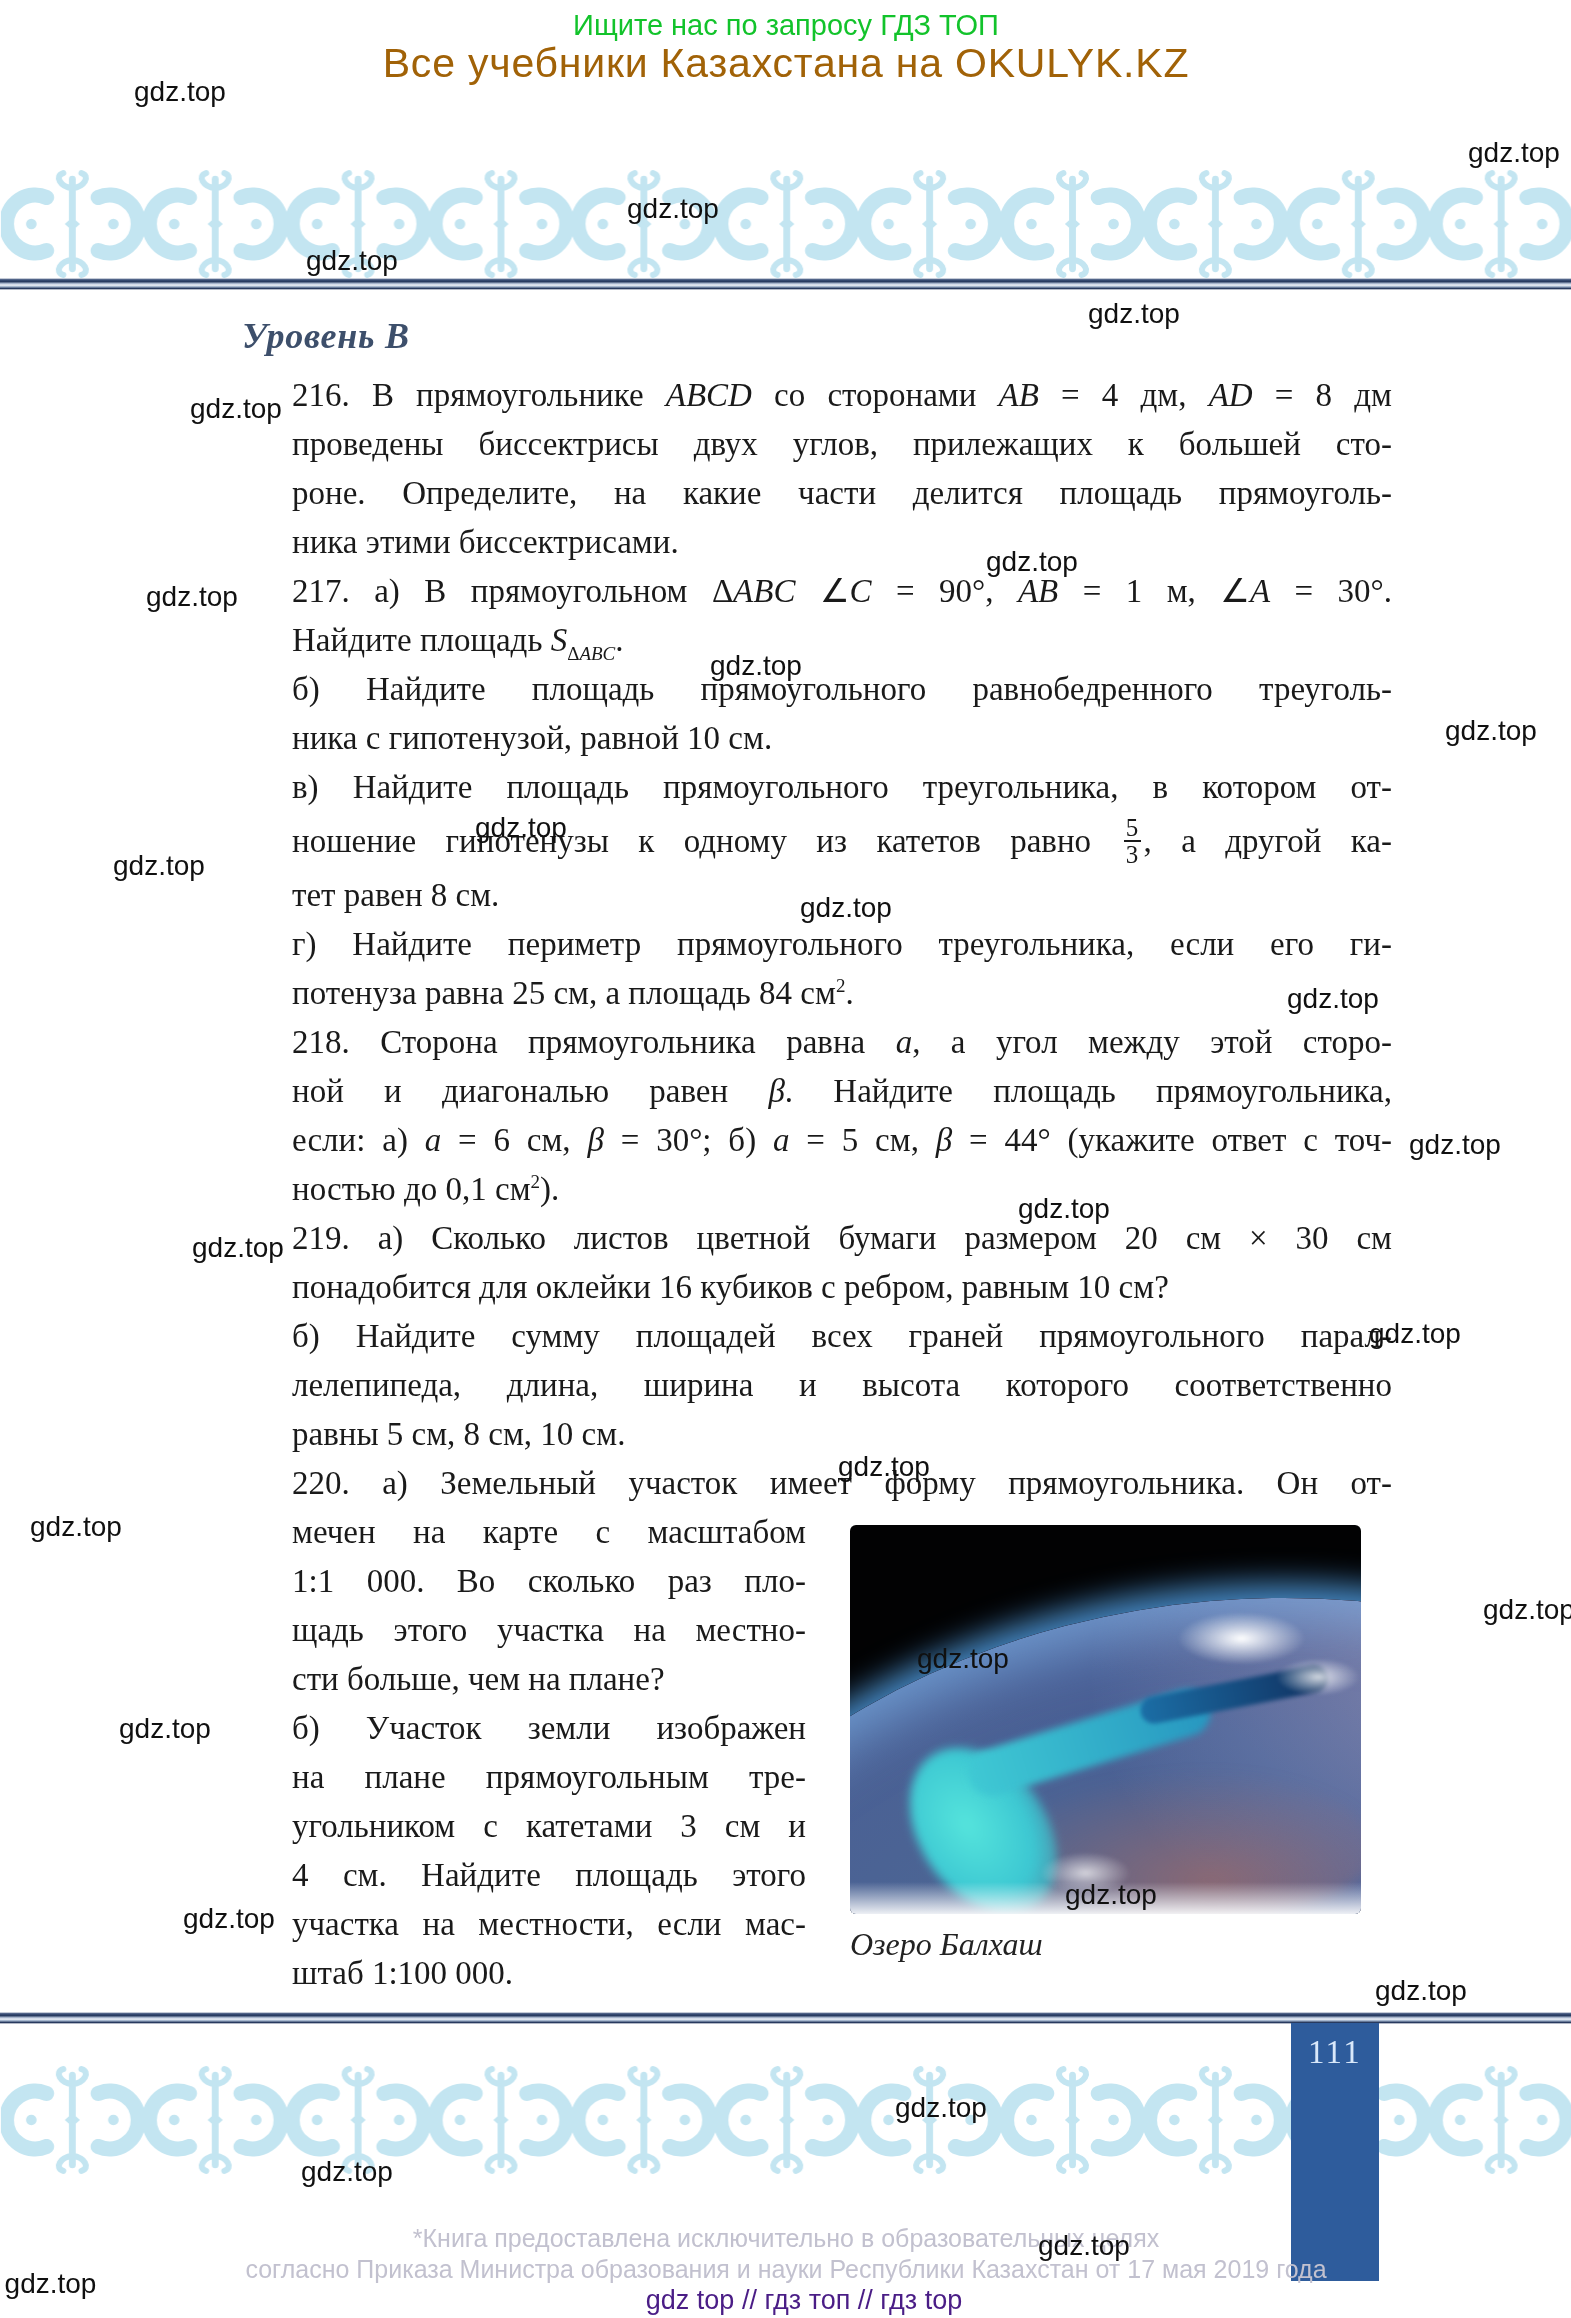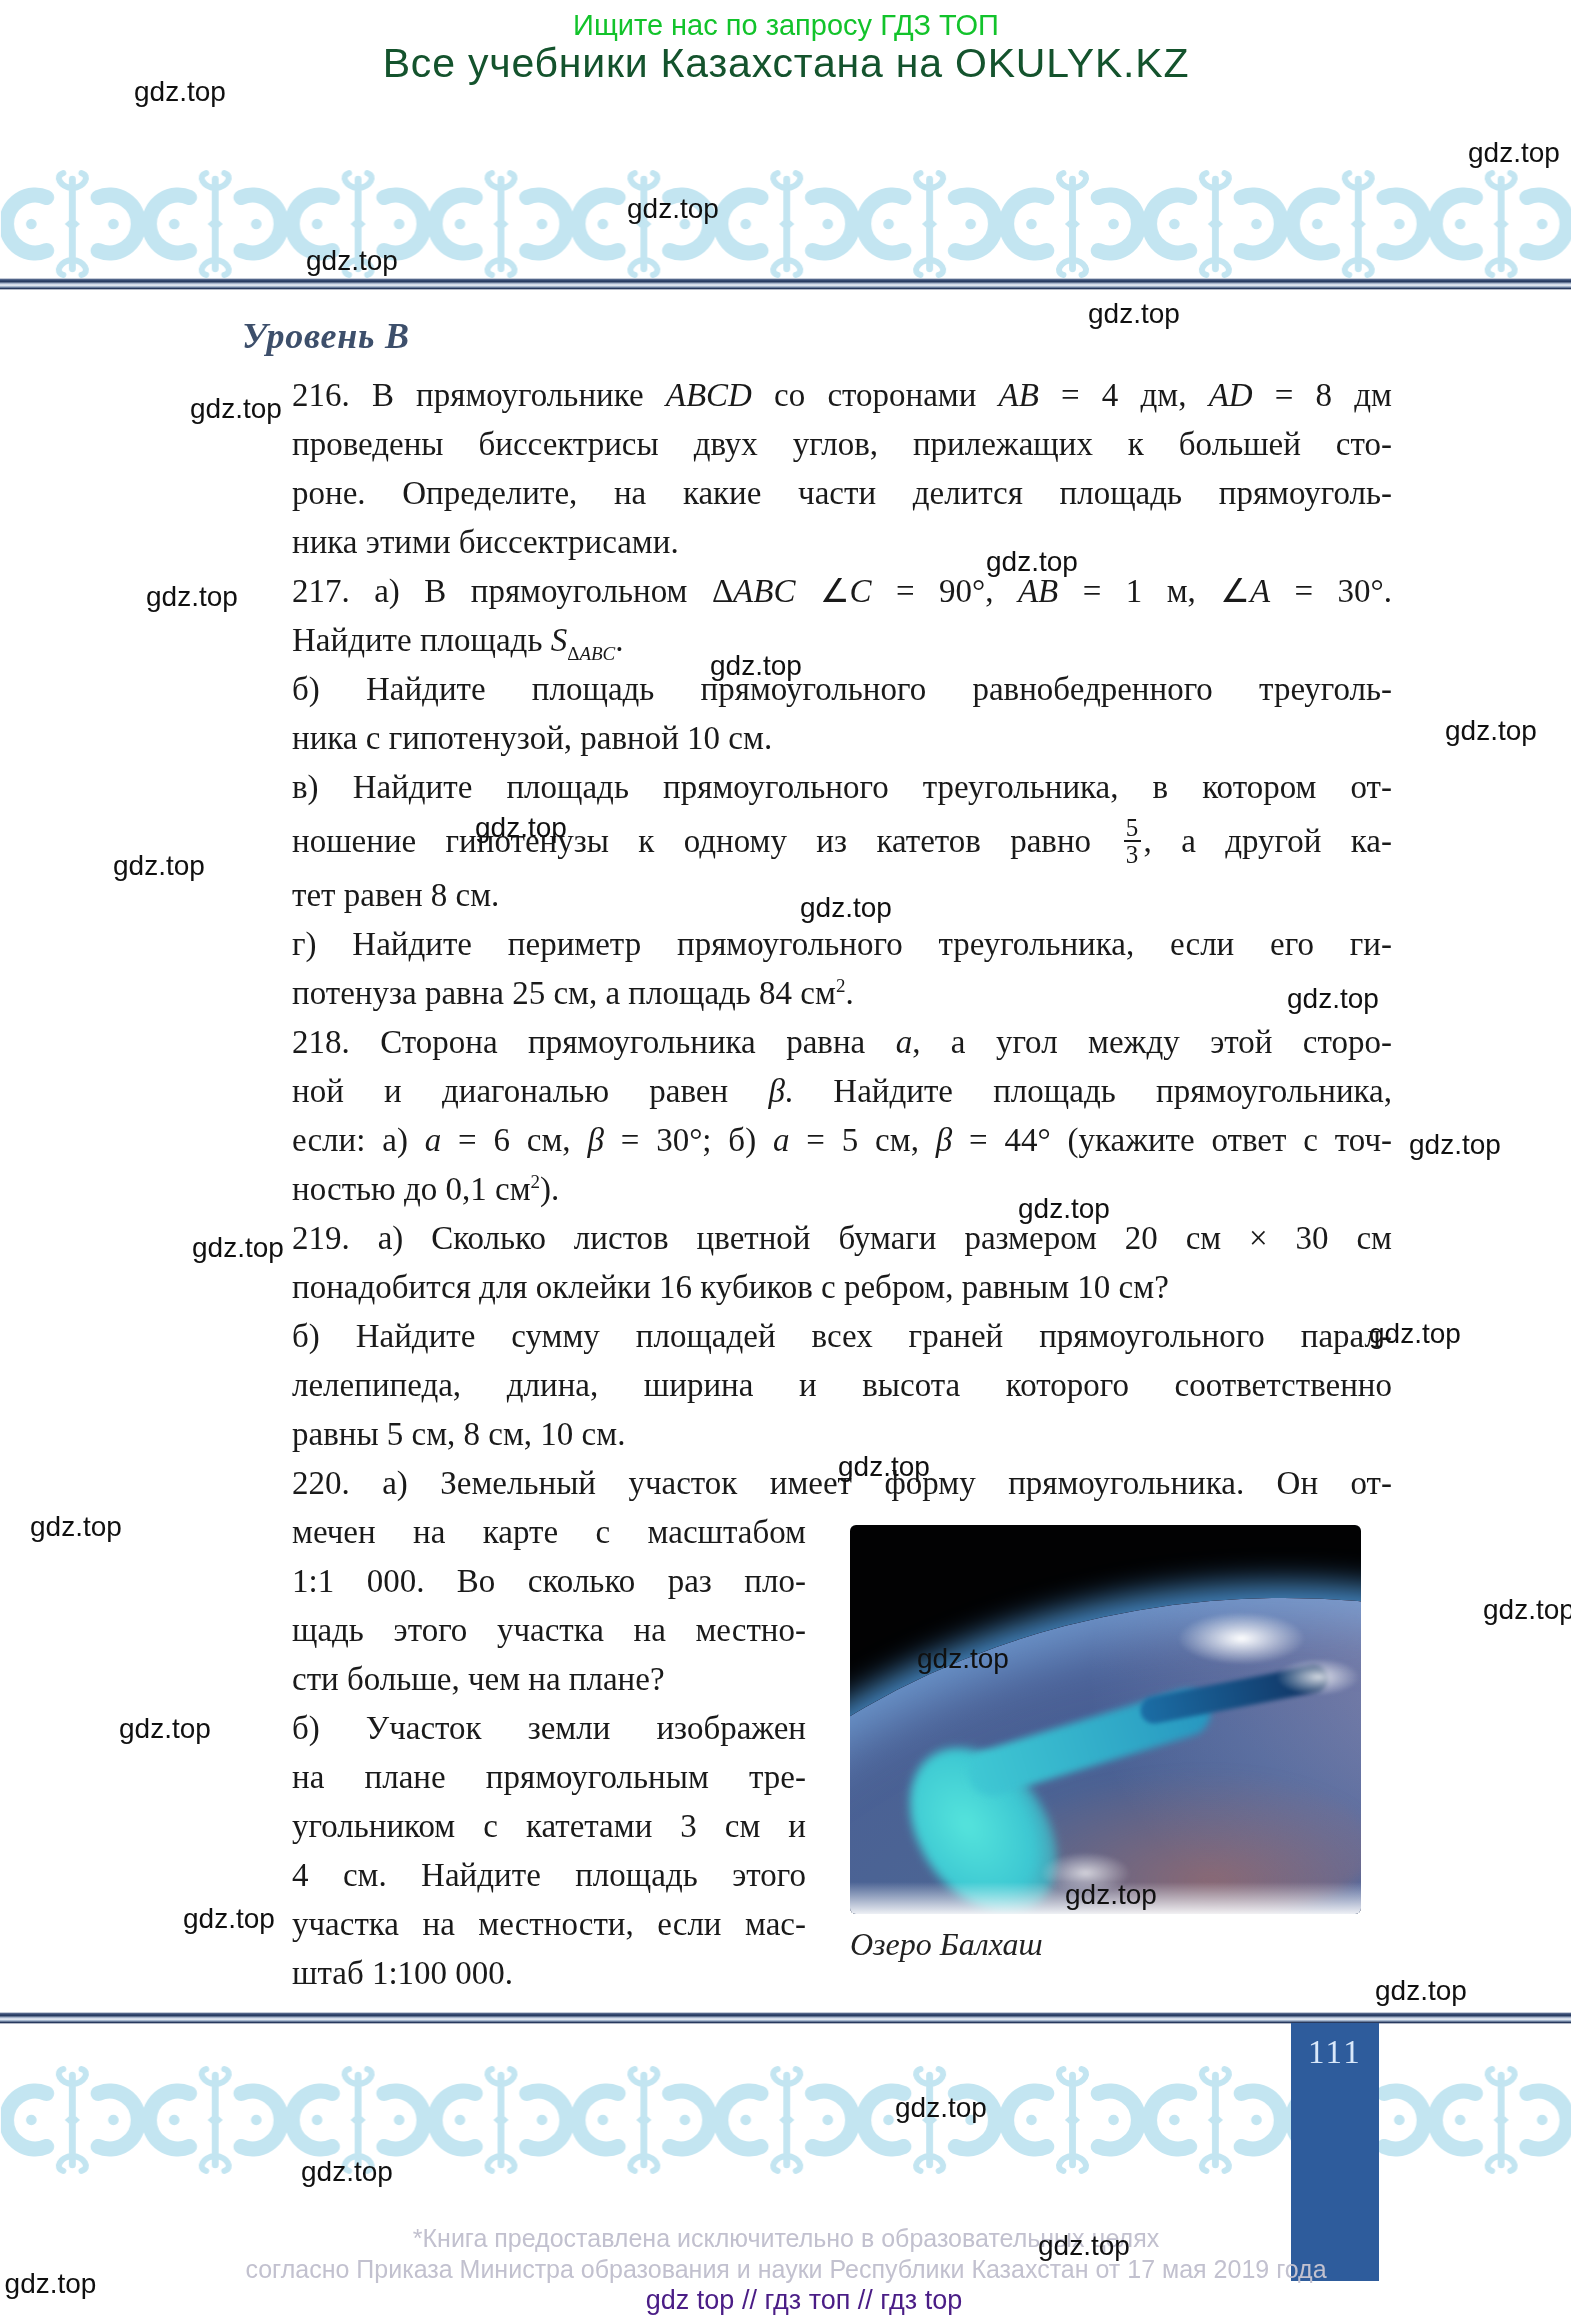--- a/index.html
+++ b/index.html
@@ -3,21 +3,21 @@
 <meta charset="utf-8">
 <style>
   html,body{margin:0;padding:0;background:#ffffff;}
   .page{position:relative;width:1572px;height:2319px;background:#ffffff;overflow:hidden;
         font-family:"Liberation Serif",serif;color:#1a1a1a;}
 
   
   .promo{position:absolute;top:9px;left:0;width:100%;text-align:center;
          font:29px "Liberation Sans",sans-serif;color:#12c32b;}
   .site-title{position:absolute;top:40px;left:0;width:100%;text-align:center;
-         font:41px "Liberation Sans",sans-serif;color:#14532d;letter-spacing:0.8px;}
+         font:41px "Liberation Sans",sans-serif;color:#a16207;letter-spacing:0.8px;}
 
   
   .orn{position:absolute;left:0;}
   .orn-top{top:167px;}
   .orn-bottom{top:2063px;transform:scaleY(-1);}
 
   
   .rule{position:absolute;left:0;width:1572px;height:12px;
     background:linear-gradient(180deg,#ffffff 0%,#3c517a 14%,#273a5f 30%,#b9c6db 48%,
                #eef2f8 60%,#9fb1ca 72%,#24365b 88%,#ffffff 100%);}

